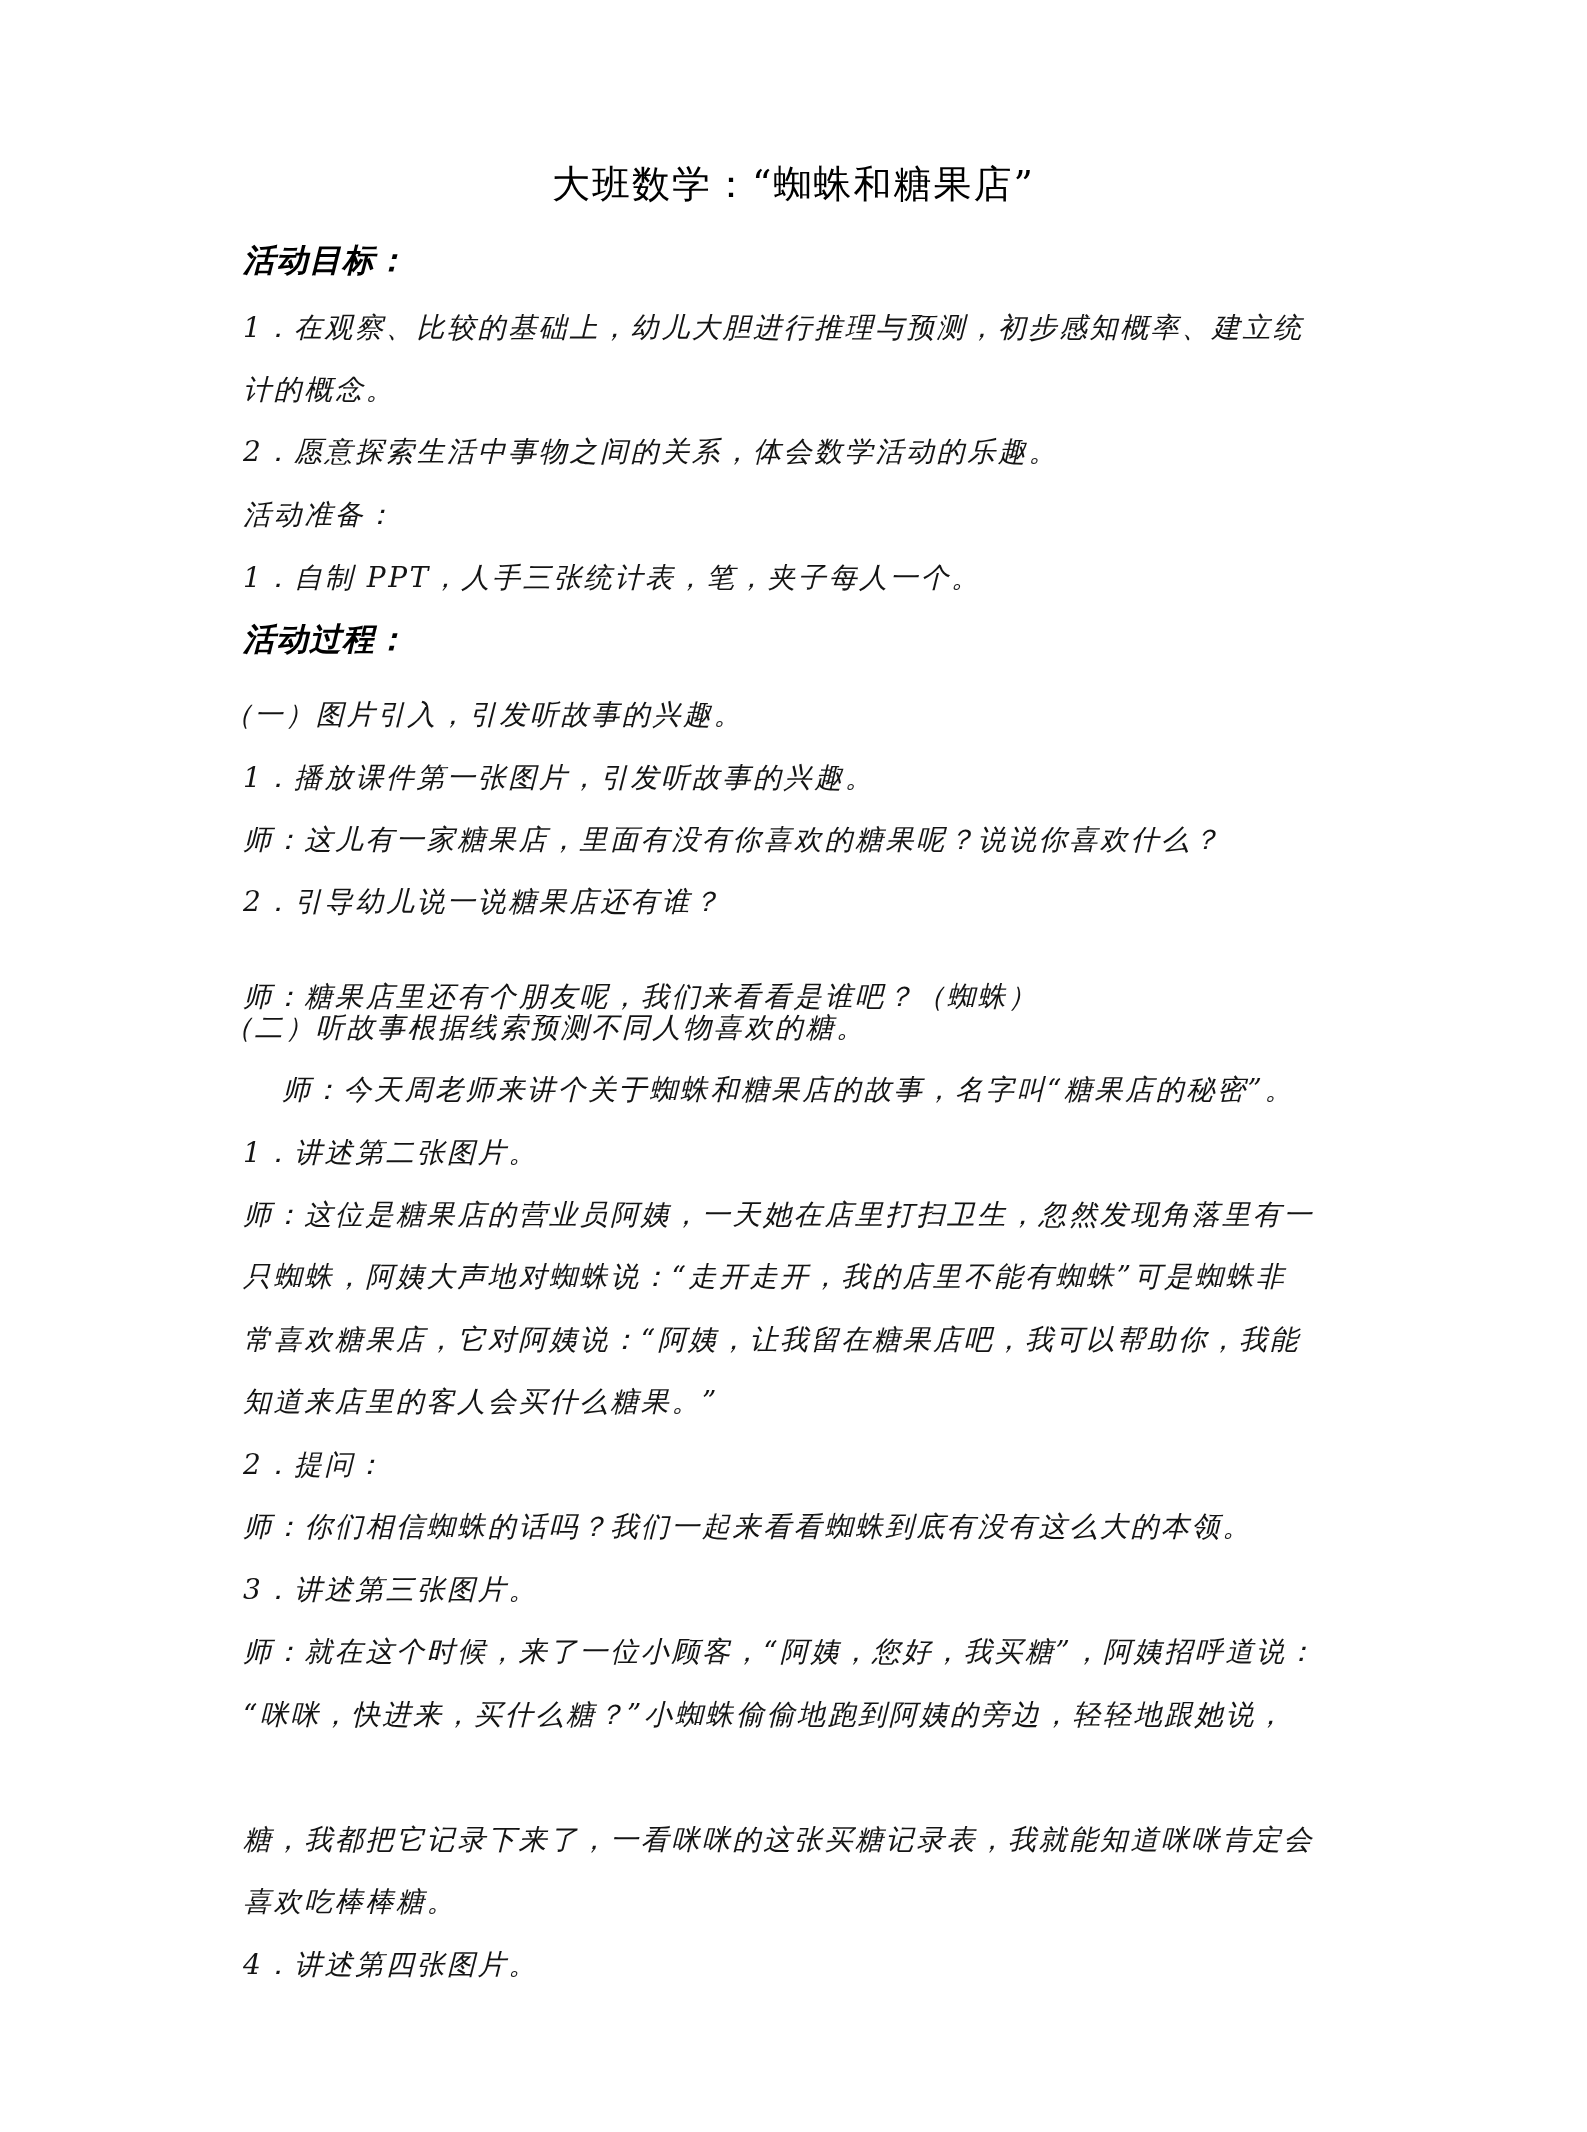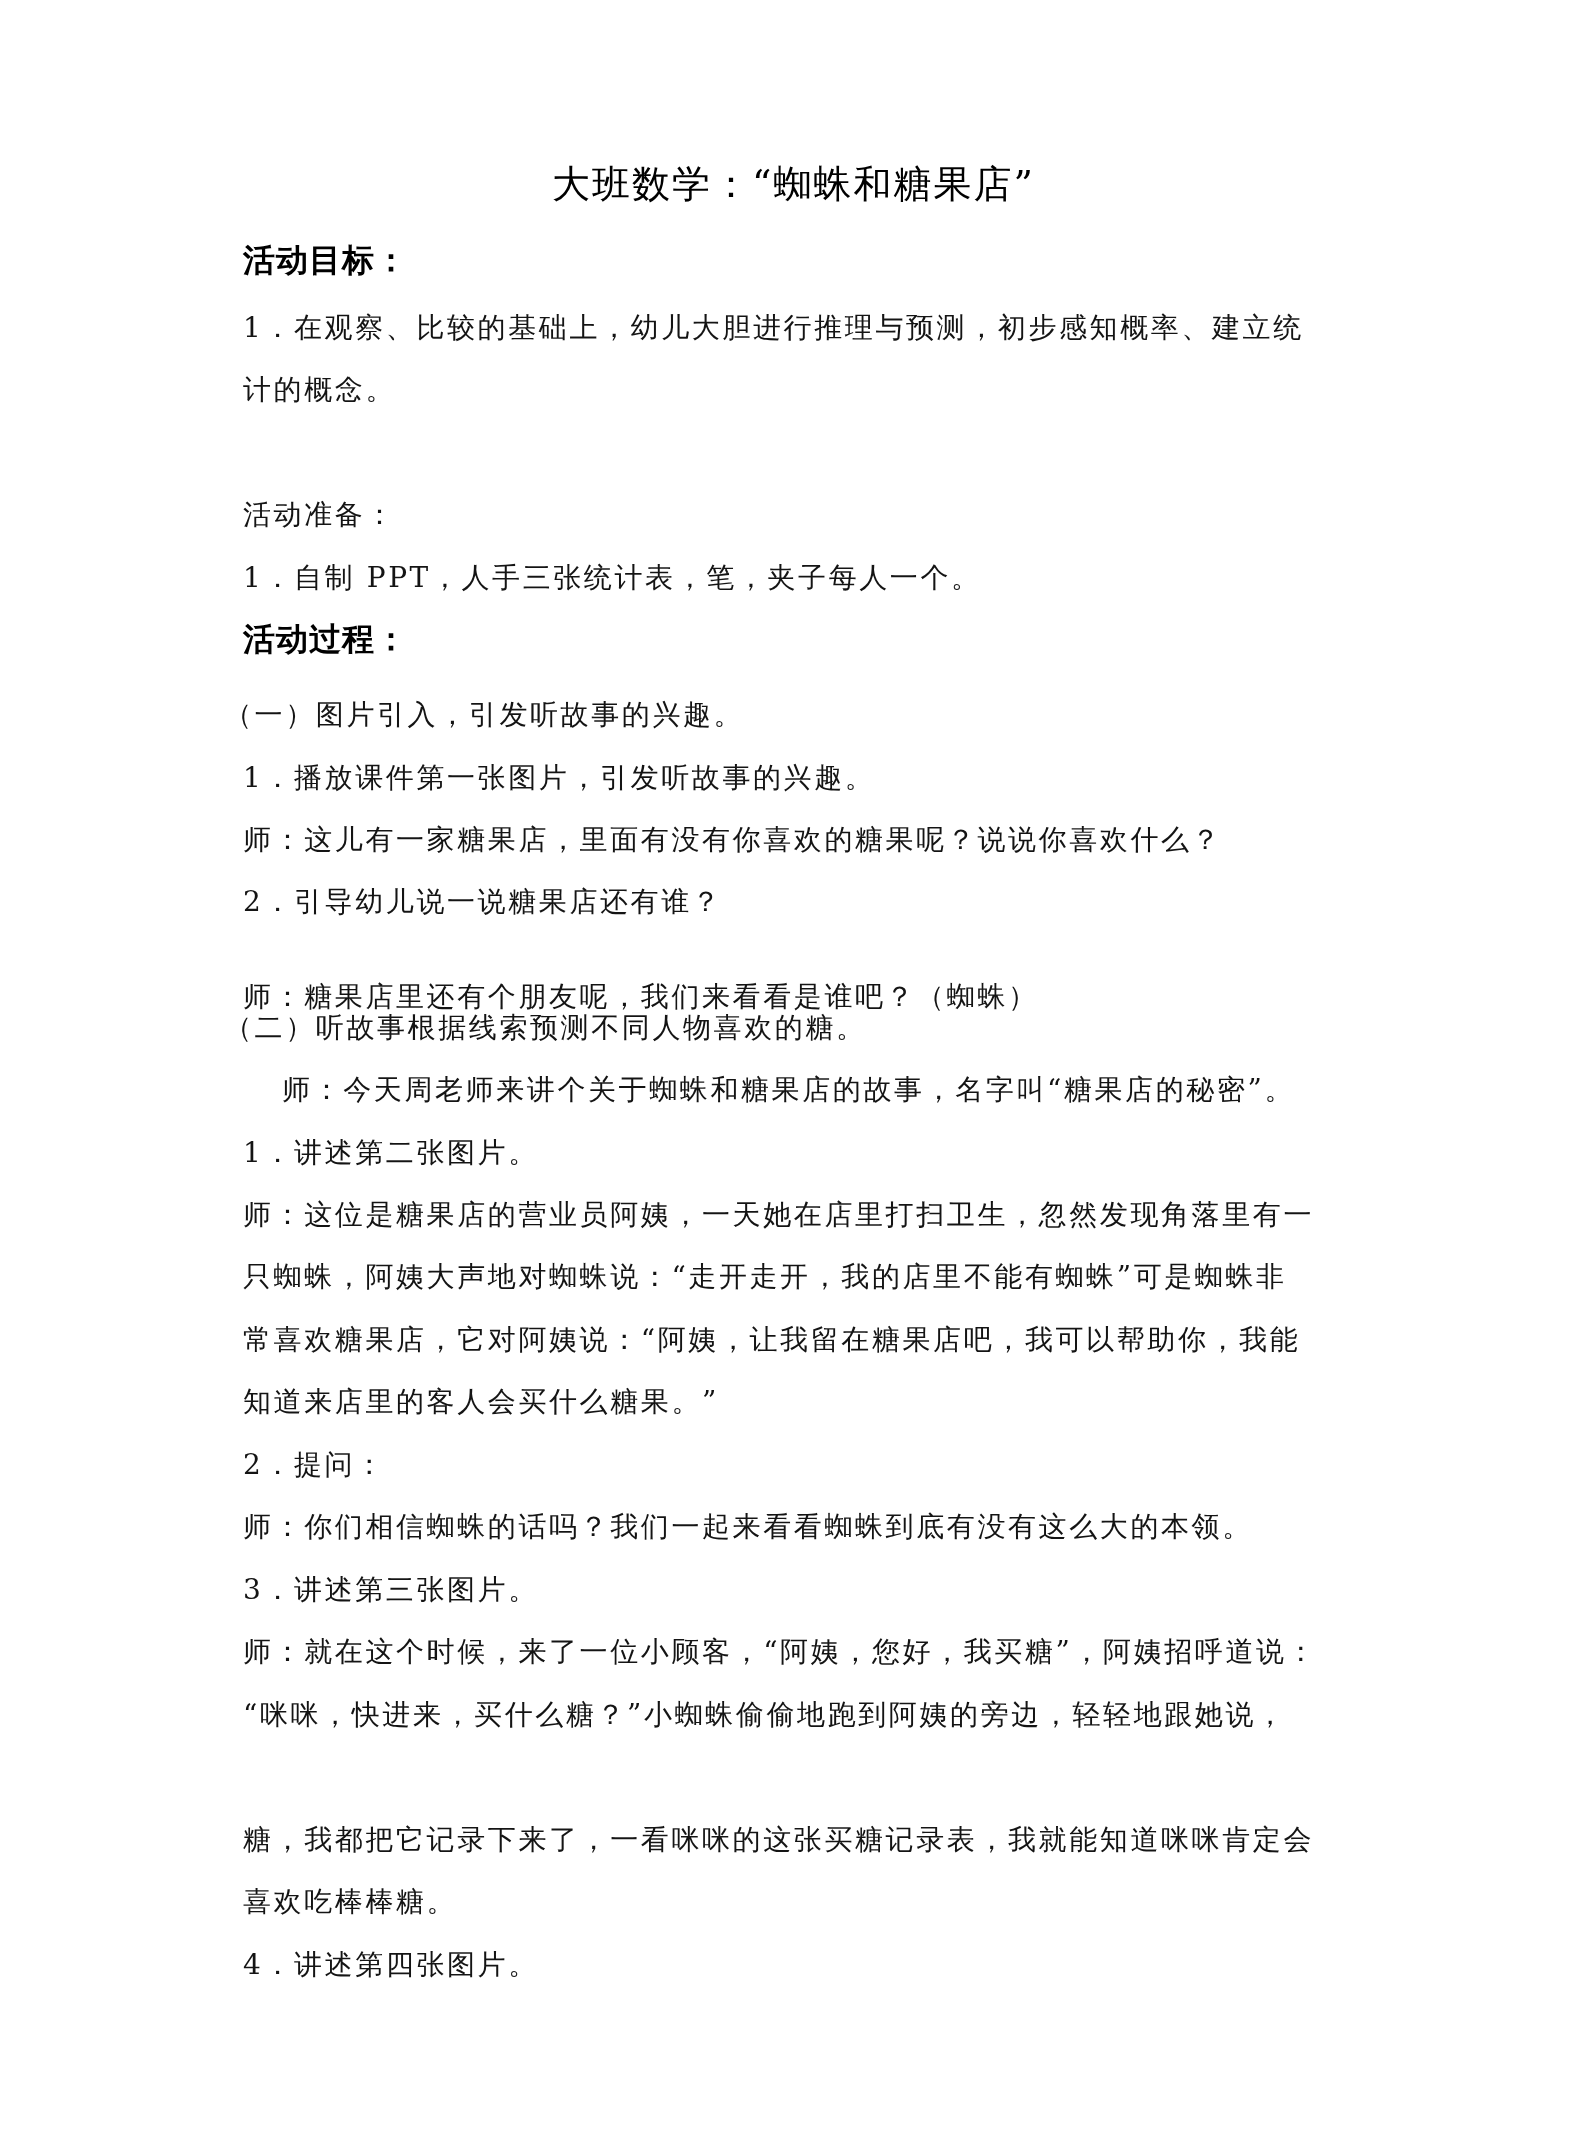--- a/index.html
+++ b/index.html
@@ -1,35 +1,36 @@
 <!DOCTYPE html>
 <html><head>
 <meta charset="utf-8">
 <style>
   html, body { margin: 0; padding: 0; background: #ffffff; }
   body { width: 1587px; height: 2132px; position: relative; overflow: hidden;
          font-family: "DejaVu Serif", "Liberation Serif", serif; color: #111; }
   .page { position: absolute; left: 0; top: 0; width: 1448px; height: 2132px; background: #fff; }
   .line { position: absolute; left: 243px; white-space: nowrap; font-size: 28px; line-height: 40px;
-          letter-spacing: 2.6px; color: #141414; }
+          letter-spacing: 2.6px; color: #141414; font-style: italic; }
   .title { position: absolute; left: 0; width: 1587px; text-align: center; top: 160px;
            font-size: 38px; line-height: 48px; letter-spacing: 2px; color: #000; }
   .heading { font-size: 32px; font-weight: bold; letter-spacing: 1px; color: #000; }
   .indent-paren { left: 224px; }
 </style>
 </head>
 <body>
 
 <div class="page">
 
   <div class="title">大班数学：“蜘蛛和糖果店”</div>
 
   <div class="line heading" style="top:240px;">活动目标：</div>
   <div class="line" style="top:308px;">1．在观察、比较的基础上，幼儿大胆进行推理与预测，初步感知概率、建立统</div>
   <div class="line" style="top:370px;">计的概念。</div>
+  <div class="line" style="top:432px;">2．愿意探索生活中事物之间的关系，体会数学活动的乐趣。</div>
 
   <div class="line" style="top:495px;">活动准备：</div>
   <div class="line" style="top:558px;">1．自制 PPT，人手三张统计表，笔，夹子每人一个。</div>
 
   <div class="line heading" style="top:619px;text-align:center;">活动过程：</div>
   <div class="line indent-paren" style="top:695px;">（一）图片引入，引发听故事的兴趣。</div>
   <div class="line" style="top:758px;">1．播放课件第一张图片，引发听故事的兴趣。</div>
   <div class="line" style="top:820px;">师：这儿有一家糖果店，里面有没有你喜欢的糖果呢？说说你喜欢什么？</div>
   <div class="line" style="top:882px;">2．引导幼儿说一说糖果店还有谁？</div>
   <div class="line" style="top:945px;margin-top:32px;">师：糖果店里还有个朋友呢，我们来看看是谁吧？（蜘蛛）</div>

